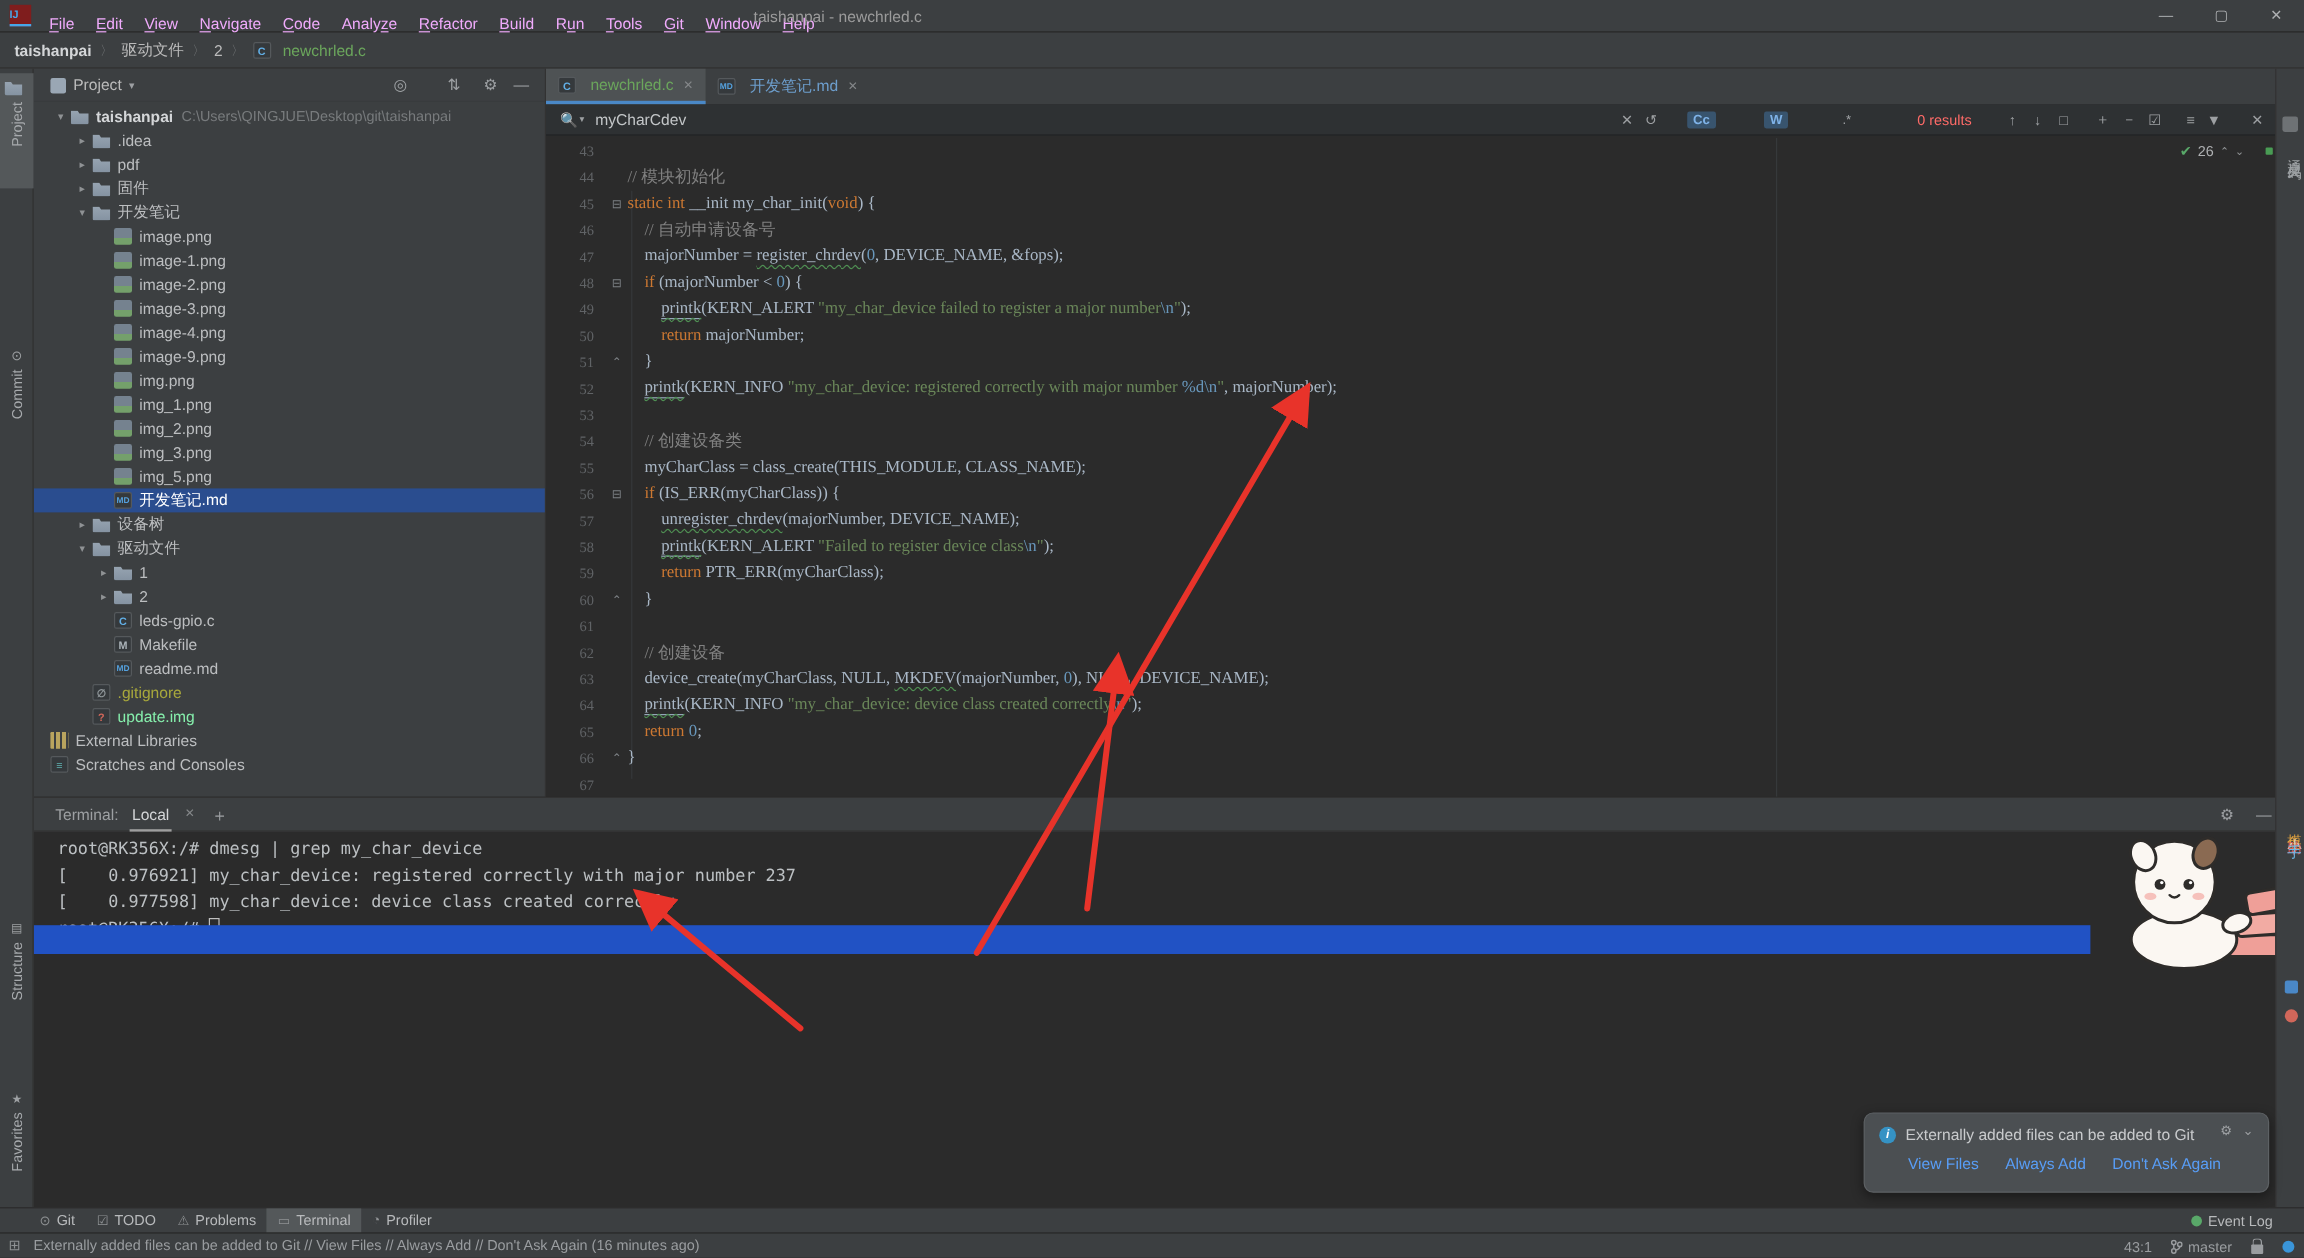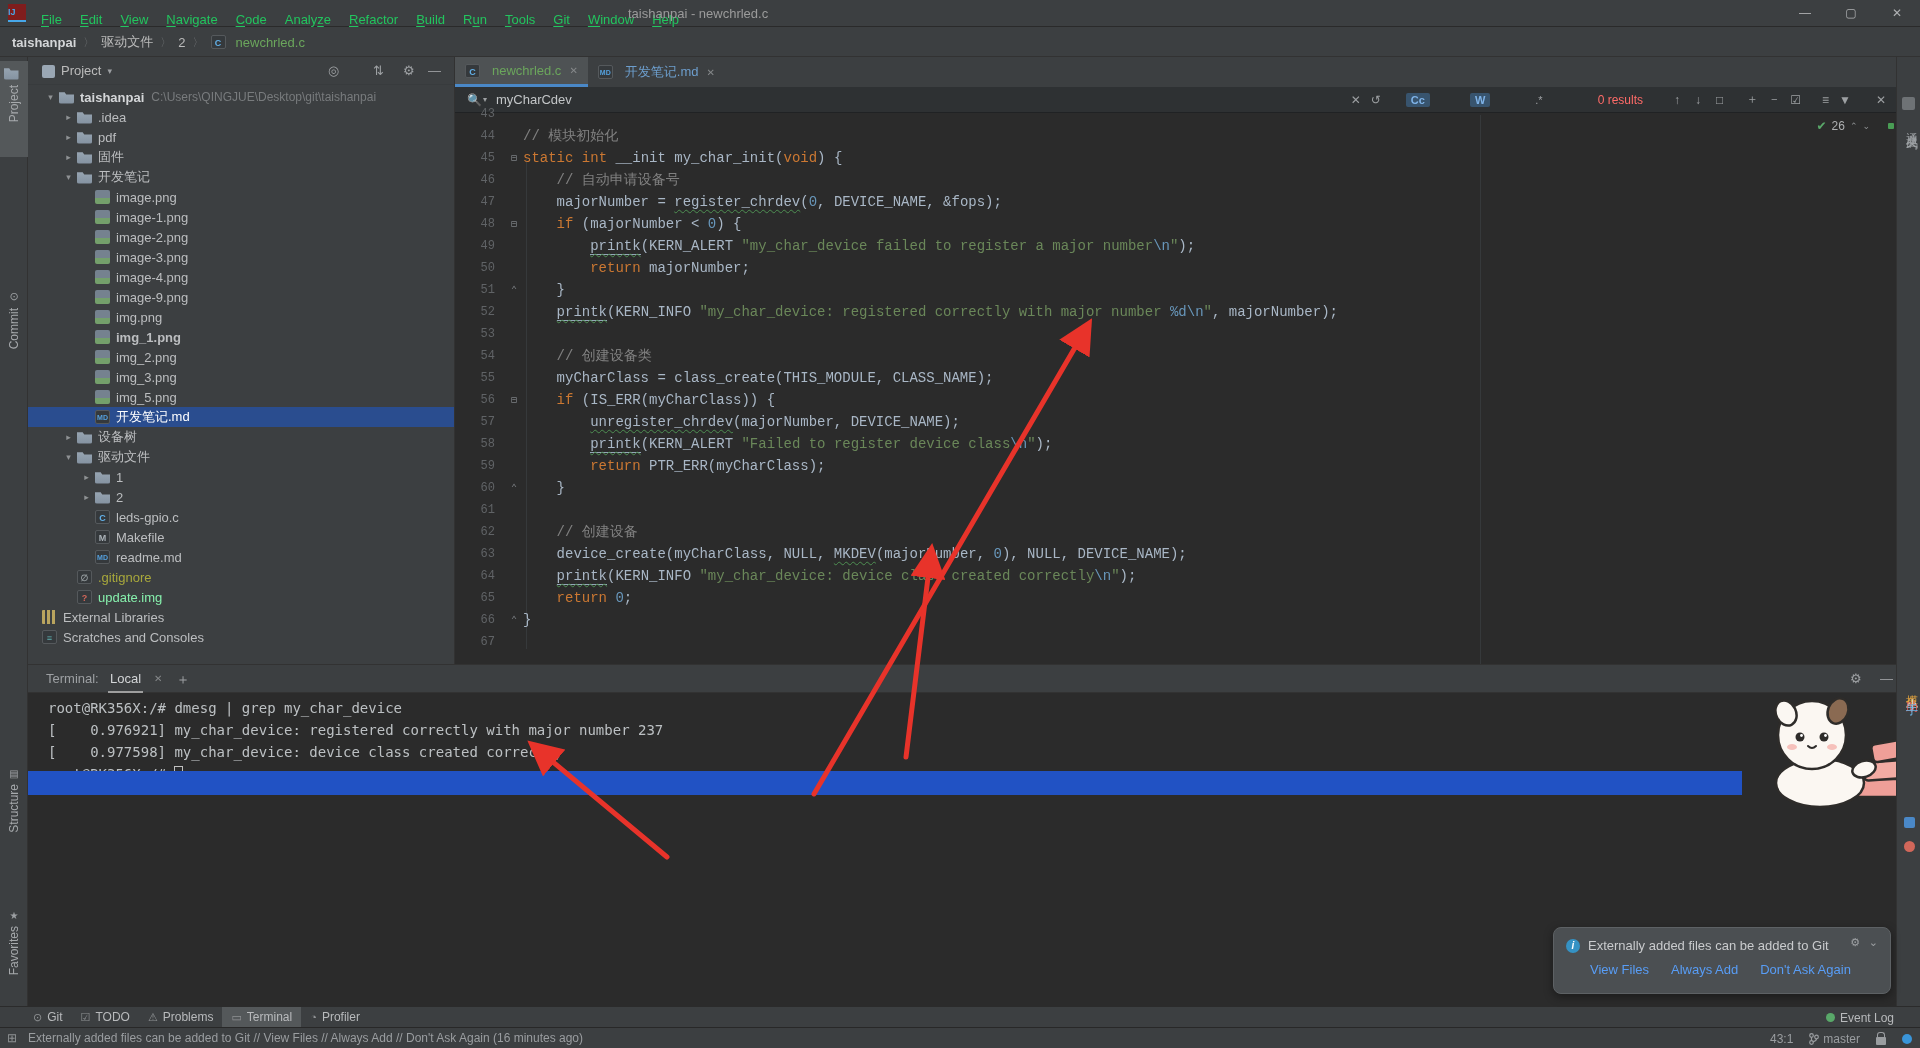--- a/index.html
+++ b/index.html
@@ -6,21 +6,21 @@
   html,body { width:1920px; height:1048px; overflow:hidden; background:#2b2b2b;
     font-family:"Liberation Sans", sans-serif; }
 
   
   #titlebar { position:absolute; left:0; top:0; width:1920px; height:27px;
     background:#3c3f41; border-bottom:1px solid #2a2a2a; z-index:10; }
   #logo { position:absolute; left:8px; top:4px; width:18px; height:18px; background:#7f1d1d;
     color:#47a7e8; font-size:9px; font-weight:bold; text-align:left; line-height:16px;
     border-bottom:2px solid #47a7e8; }
   #menus { position:absolute; left:32px; top:0; height:27px; display:flex; align-items:center; }
-  .menu-item { padding:0 9px; font-size:13px; color:#22c55e; height:16px; line-height:27px; }
+  .menu-item { padding:0 9px; font-size:13px; color:#f0abfc; height:16px; line-height:27px; }
   .menu-item u { text-decoration:underline; text-underline-offset:2px; }
   #win-title { position:absolute; left:628px; top:0; height:27px; line-height:27px;
     font-size:13px; color:#9b9b9b; }
   #win-controls { position:absolute; right:0; top:0; height:27px; display:flex; }
   .win-btn { width:46px; height:27px; text-align:center; line-height:27px; color:#afb1b3; font-size:12px; }
 
   
   #navbar { position:absolute; left:0; top:27px; width:1920px; height:30px;
     background:#3c3f41; border-bottom:1px solid #323232; z-index:9; }
   #breadcrumbs { position:absolute; left:12px; top:0; height:30px; display:flex; align-items:center; font-size:13px; color:#bbbbbb; }
@@ -73,22 +73,22 @@
   .etab .fname-added { color:#6ba65c; }
   .etab .fname-mod { color:#6d9ecd; }
   .tab-x { color:#85888a; font-size:10px; margin-left:2px; }
   #findbar { position:absolute; left:0; top:30px; width:1441px; height:26px; background:#2e3133;
     border-bottom:1px solid #202224; display:flex; align-items:center; font-size:13px; color:#c3c6c8; }
   .fb-ic { color:#9da0a3; font-size:12px; margin:0 5px; }
   .fb-chip { background:#38546e; color:#7fb3e8; border-radius:2px; font-size:11px; font-weight:bold;
     padding:1px 5px; margin:0 20px; }
   .fb-chip.off { background:transparent; color:#9da0a3; font-weight:normal; }
   #fb-results { color:#ff6b68; font-size:12px; margin:0 26px 0 30px; }
-  #code { position:absolute; left:0; top:46px; width:1441px; height:549px;
-    font-family:Liberation Mono, monospace; font-size:14px; }
+  #code { position:absolute; left:0; top:58px; width:1441px; height:549px;
+    font-family:Liberation Serif, serif; font-size:14px; }
   .cl { height:22px; display:flex; align-items:center; }
   .ln { width:50px; text-align:right; padding-right:10px; color:#606366; font-size:12px; flex:none; }
   .fd { width:18px; text-align:center; color:#7b7f83; font-size:10px; flex:none; }
   .ct { white-space:pre; color:#a9b7c6; }
   .tk-k { color:#cc7832; } .tk-c { color:#808080; } .tk-s { color:#6a8759; }
   .tk-e { color:#6897bb; } .tk-d { color:#6897bb; } .tk-p { color:#a9b7c6; }
   .tk-w { text-decoration:underline wavy #4e8f52 1px; text-underline-offset:3px; }
   .tk-u { text-decoration:underline wavy #4e8f52 1px; text-underline-offset:3px; border-bottom:1px solid #94a6b8; }
   #margin-guide { position:absolute; left:1025px; top:58px; width:1px; height:549px; background:#36393b; }
   #indent-guide { position:absolute; left:71px; top:102px; width:1px; height:490px; background:#36393b; }
@@ -309,21 +309,21 @@
       <div class="tree-row" style="padding-left: 50px;">
         <span class="tr-ch"></span>
         <span class="fic fic-img"></span>
         <span>image-9.png</span>
       </div>
       <div class="tree-row" style="padding-left: 50px;">
         <span class="tr-ch"></span>
         <span class="fic fic-img"></span>
         <span>img.png</span>
       </div>
-      <div class="tree-row" style="padding-left: 50px; font-weight: bold;">
+      <div class="tree-row" style="padding-left: 50px;">
         <span class="tr-ch"></span>
         <span class="fic fic-img"></span>
         <span>img_1.png</span>
       </div>
       <div class="tree-row" style="padding-left: 50px;">
         <span class="tr-ch"></span>
         <span class="fic fic-img"></span>
         <span>img_2.png</span>
       </div>
       <div class="tree-row" style="padding-left: 50px;">

